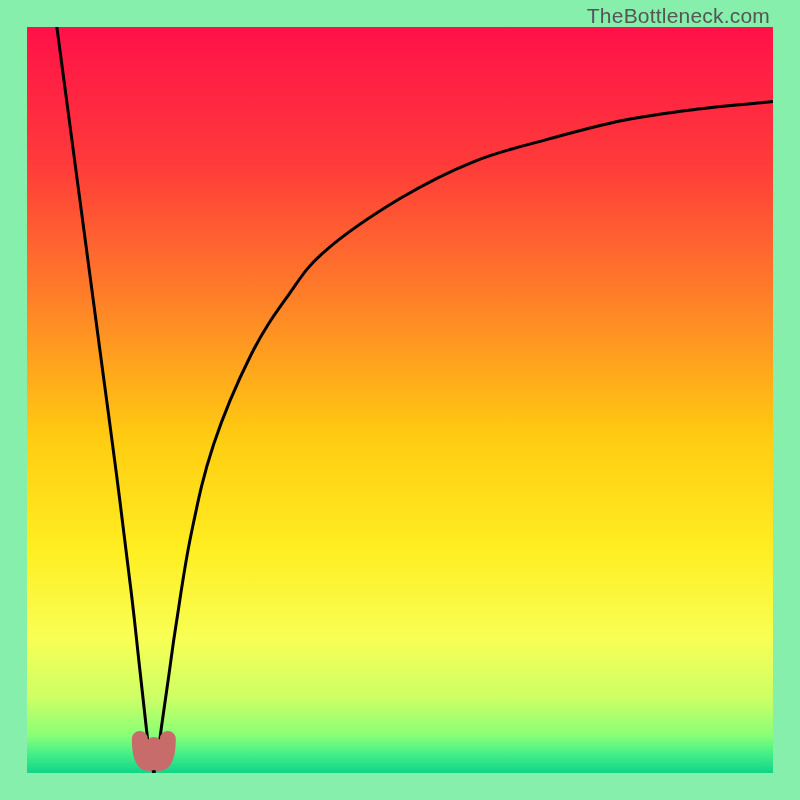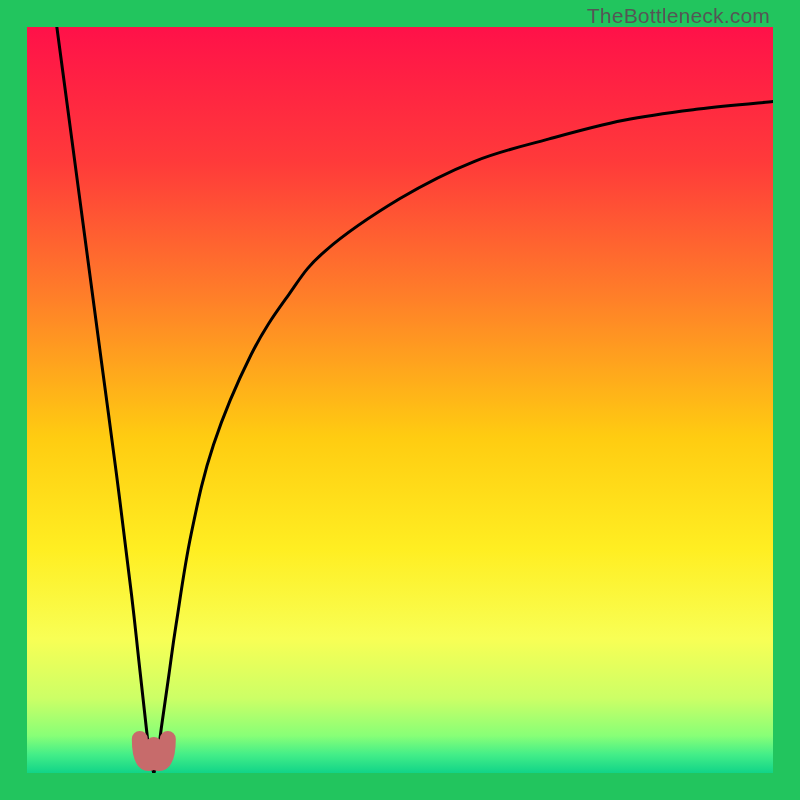--- a/index.html
+++ b/index.html
@@ -8,21 +8,21 @@
     width: 800px;
     height: 800px;
     overflow: hidden;
     background: #000;
     font-family: Arial, Helvetica, sans-serif;
   }
   .frame {
     position: absolute;
     left: 0; top: 0;
     width: 800px; height: 800px;
-    background: #22c55e;
+    background: #86efac;
   }
   .plot {
     position: absolute;
     left: 27px;
     top: 27px;
     width: 746px;
     height: 746px;
     overflow: hidden;
   }
   .attrib {

